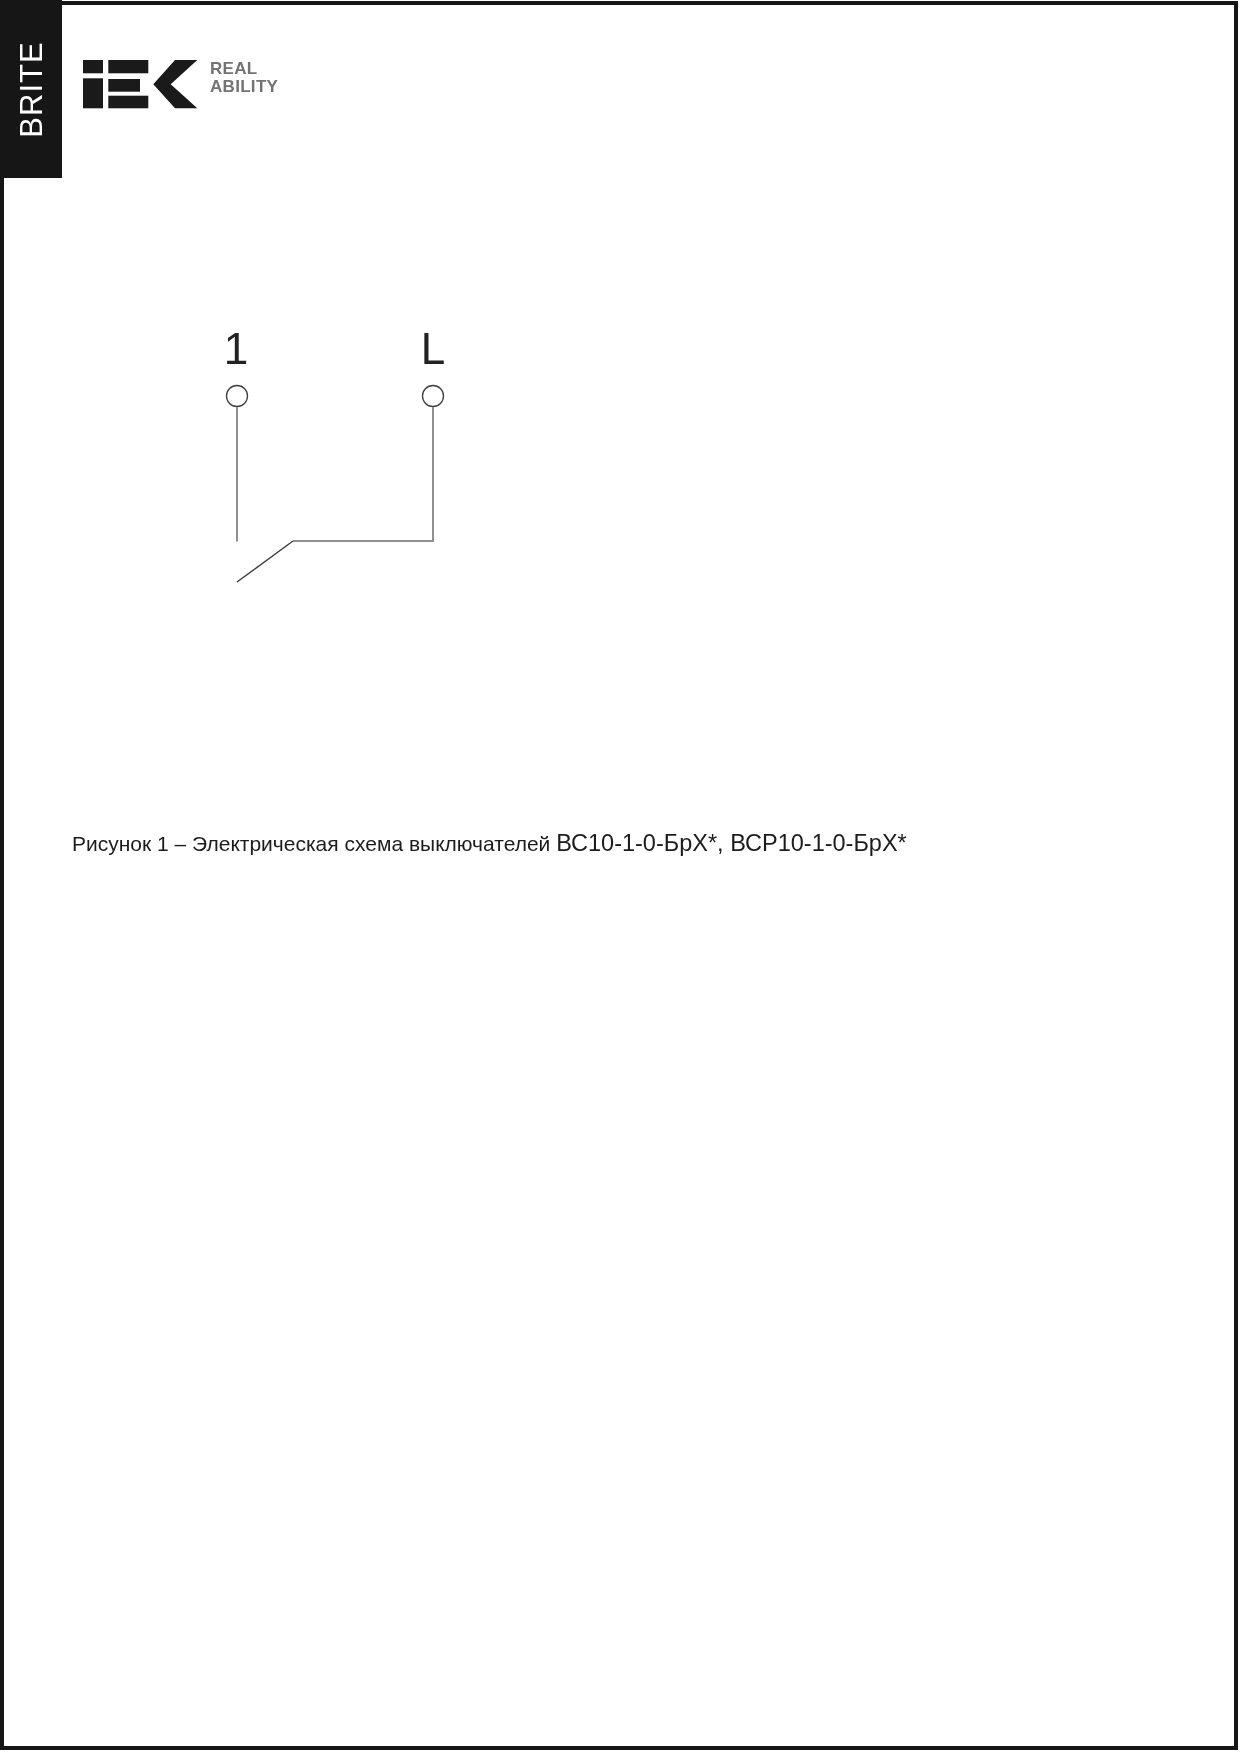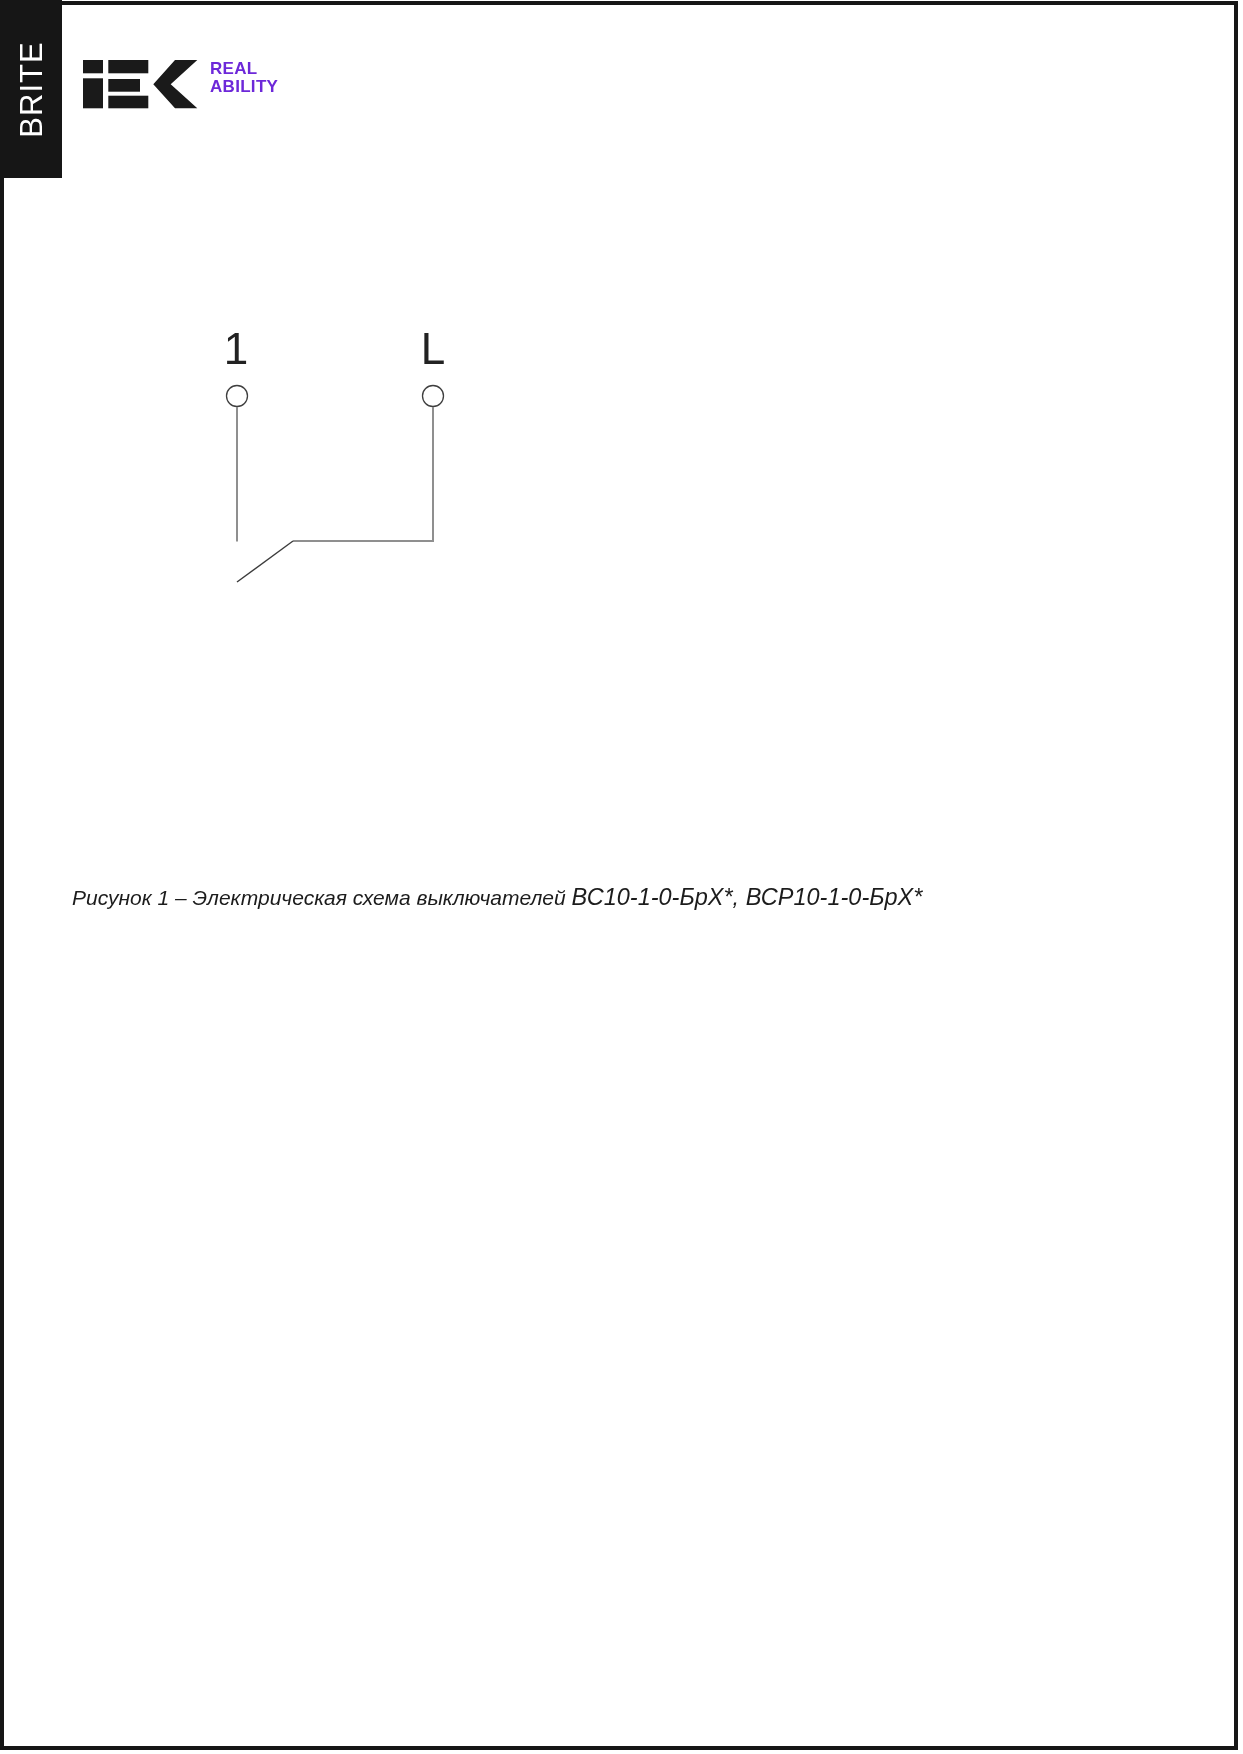--- a/index.html
+++ b/index.html
@@ -28,30 +28,30 @@
     color:#ffffff;
     font-size:31px;
     letter-spacing:1px;
     white-space:nowrap;
     line-height:1;
   }
   .logo-svg { position:absolute; left:82px; top:57px; }
   .tagline {
     position:absolute; left:210px; top:60px;
     font-weight:bold; font-size:17px; line-height:18px;
-    letter-spacing:0.3px; color:#6d28d9;
+    letter-spacing:0.3px; color:#737373;
   }
   .schematic { position:absolute; left:170px; top:300px; }
   .term-label {
     font-family:"Liberation Sans","DejaVu Sans",sans-serif;
     font-size:44px; fill:#222222;
   }
   .caption {
-    position:absolute; left:72px; top:884px;
-    color:#1c1c1c; font-size:21px; white-space:nowrap;font-style:italic;
+    position:absolute; left:72px; top:830px;
+    color:#1c1c1c; font-size:21px; white-space:nowrap;
   }
   .caption .models { font-size:23.5px; }
 </style>
 </head>
 <body>
 
 <div class="page">
 
   <div class="border-frame"></div>
 

